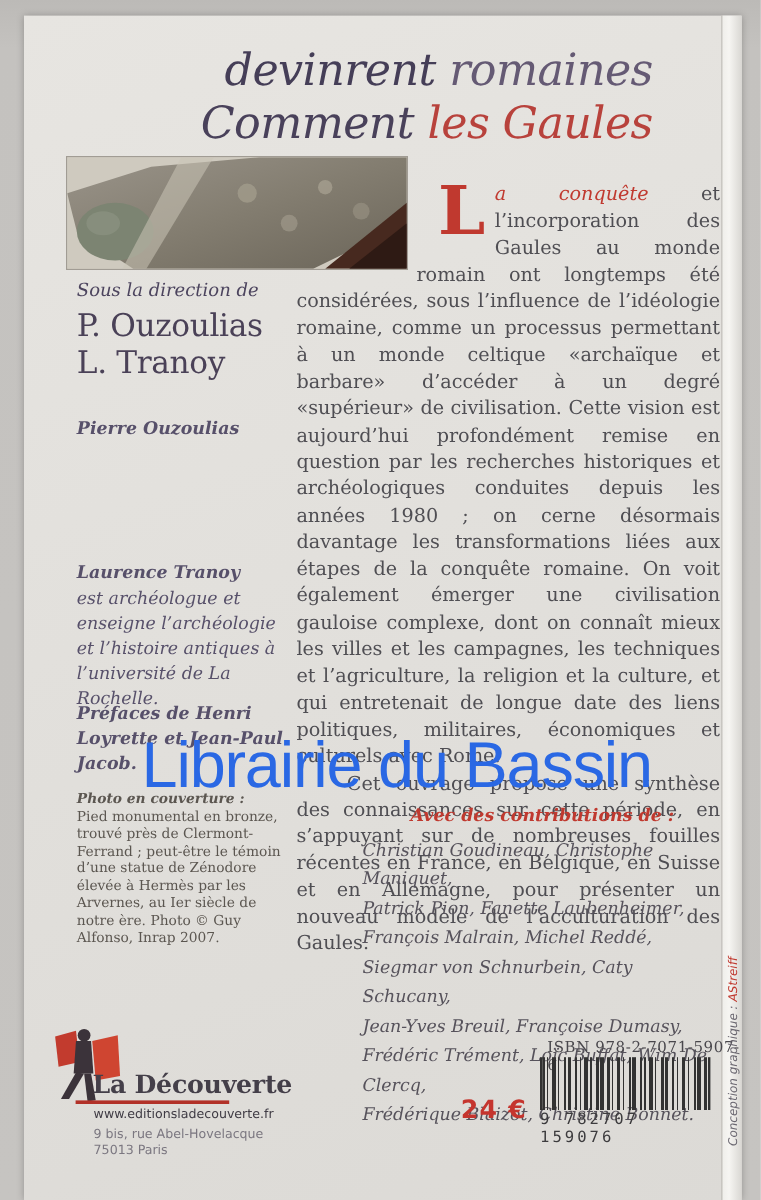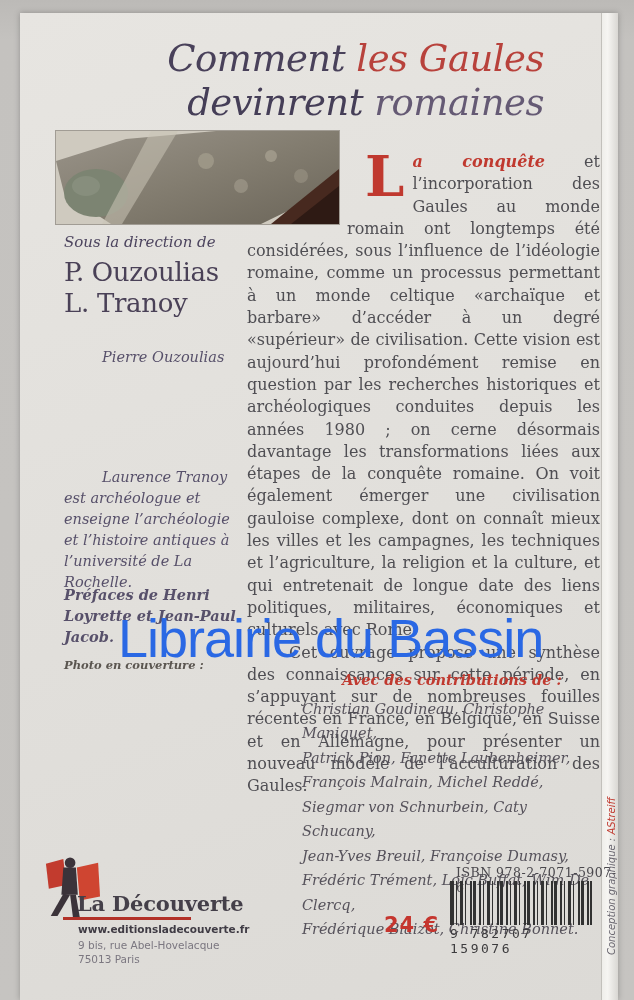--- a/index.html
+++ b/index.html
@@ -29,55 +29,55 @@
   .photo{
     position:absolute;left:35px;top:117px;width:283px;height:93px;
     border:1px solid #a19c94;background:#cfcabf;
   }
   .photo svg{display:block;width:100%;height:100%;}
   
   .leftcol{position:absolute;left:44px;top:220px;width:180px;color:#504862;}
   .direction{font-style:italic;font-size:15px;color:#4c445e;}
   .directors{font-size:26px;line-height:31px;color:#4a4157;margin-top:6px;letter-spacing:-.3px;}
   .bio{margin-top:22px;font-size:14.5px;line-height:21px;font-style:italic;color:#57506a;}
-  .bio-name{font-weight:normal;margin-left:38px;}
+  .bio-name{font-weight:bold;}
   .prefaces{margin-top:24px;font-size:14.5px;line-height:21px;font-style:italic;font-weight:bold;color:#57506a;width:175px;}
   .bio1{position:absolute;left:44px;top:312px;width:178px;}
   .bio2{position:absolute;left:44px;top:432px;width:178px;}
   .prefblock{position:absolute;left:44px;top:547px;width:178px;}
   
   .caption{position:absolute;left:44px;top:645px;width:172px;font-size:11.5px;line-height:14.5px;color:#5b5650;}
   .caption .cap-label{font-weight:bold;font-style:italic;}
   
   .maintext{
     position:absolute;left:227px;top:138px;width:353px;
     font-size:16px;line-height:22.3px;color:#4f4e53;text-align:justify;
   }
   .photo-spacer{float:left;width:100px;height:67px;}
   .dropcap{
     float:left;font-size:56px;line-height:46px;color:#c0392f;font-weight:bold;
     margin:2px 8px 0 18px;
   }
-  .lead-red{color:#c0392f;font-weight:bold;font-style:italic;}
+  .lead-red{color:#c0392f;font-weight:normal;font-style:italic;}
   .para2{text-indent:42px;margin-top:0;}
   
   .watermark{
     position:absolute;left:118px;top:607px;width:460px;z-index:30;
     font-family:"Liberation Sans", sans-serif;font-size:54px;letter-spacing:-1px;
     color:#2a68e4;white-space:nowrap;
   }
   
   .contrib{position:absolute;left:282px;top:655px;width:300px;font-size:14.5px;line-height:24.5px;}
   .contrib-label{color:#c0392f;font-weight:bold;font-style:italic;margin-bottom:4px;text-align:center;}
   .contrib-line{font-style:italic;color:#56525b;}
   
   .logo{position:absolute;left:24px;top:843px;width:58px;height:66px;}
   .pubname{position:absolute;left:57px;top:878px;font-size:21px;font-weight:600;color:#443f49;letter-spacing:-.2px;}
   .publine{position:absolute;left:43px;top:904px;width:128px;height:2.5px;background:#b23128;}
-  .puburl{position:absolute;left:58px;top:910px;font-family:"DejaVu Sans",sans-serif;font-weight:bold;font-size:10.5px;color:#3f3b44;}
+  .puburl{position:absolute;left:58px;top:910px;font-family:"DejaVu Sans",sans-serif;font-weight:normal;font-size:10.5px;color:#3f3b44;}
   .pubaddr{position:absolute;left:58px;top:925px;font-family:"DejaVu Sans",sans-serif;font-size:10.5px;line-height:14px;color:#7b7780;}
   
   .isbn{position:absolute;left:436px;top:852px;font-size:12.5px;color:#49474c;letter-spacing:.5px;}
   .barcode{position:absolute;left:430px;top:868px;width:140px;height:62px;}
   .bars{
     width:138px;height:44px;border-left:2px solid #323232;border-right:2px solid #323232;
     background:repeating-linear-gradient(90deg,
       #323232 0 2px,transparent 2px 4px,
       #323232 4px 5px,transparent 5px 8px,
       #323232 8px 11px,transparent 11px 13px,
@@ -95,22 +95,22 @@
   }
   .vcredit .vname{color:#c0392f;}
 </style>
 </head>
 <body>
 
 <div class="book">
   <div class="book-edge"></div>
 
   <div class="title">
+    <div><span class="t-dark2">devinrent </span><span class="t-muted">romaines</span></div>
     <div><span class="t-dark1">Comment </span><span class="t-red">les Gaules</span></div>
-    <div><span class="t-dark2">devinrent </span><span class="t-muted">romaines</span></div>
   </div>
 
   <div class="photo">
     <svg viewBox="0 0 283 93" preserveAspectRatio="none">
       <defs>
         <linearGradient id="g1" x1="0" y1="0" x2="1" y2="1">
           <stop offset="0" stop-color="#9a948a"></stop>
             <stop offset=".5" stop-color="#837d70"></stop>
             <stop offset="1" stop-color="#6b6559"></stop>
         </linearGradient>
@@ -143,20 +143,21 @@
 
   <div class="bio bio2">
     <span class="bio-name">Laurence Tranoy</span><br>
     <span>est archéologue et enseigne l’archéologie et l’histoire antiques à l’université de La Rochelle.</span>
   </div>
 
   <div class="prefaces prefblock">Préfaces de Henri Loyrette et Jean-Paul Jacob.</div>
 
   <div class="caption">
     <span class="cap-label">Photo en couverture :</span><br>
+    <span>Pied monumental en bronze, trouvé près de Clermont-Ferrand ; peut-être le témoin d’une statue de Zénodore élevée à Hermès par les Arvernes, au Ier siècle de notre ère. Photo © Guy Alfonso, Inrap 2007.</span>
   </div>
 
   <div class="maintext">
     <p style="margin:0;">
       <span class="photo-spacer"></span><span class="dropcap">L</span><span class="lead-red">a conquête</span><span> et l’incorporation des Gaules au monde romain ont longtemps été considérées, sous l’influence de l’idéologie romaine, comme un processus permettant à un monde celtique «archaïque et barbare» d’accéder à un degré «supérieur» de civilisation. Cette vision est aujourd’hui profondément remise en question par les recherches historiques et archéologiques conduites depuis les années 1980 ; on cerne désormais davantage les transformations liées aux étapes de la conquête romaine. On voit également émerger une civilisation gauloise complexe, dont on connaît mieux les villes et les campagnes, les techniques et l’agriculture, la religion et la culture, et qui entretenait de longue date des liens politiques, militaires, économiques et culturels avec Rome.</span>
     </p>
     <p class="para2">Cet ouvrage propose une synthèse des connaissances sur cette période, en s’appuyant sur de nombreuses fouilles récentes en France, en Belgique, en Suisse et en Allemagne, pour présenter un nouveau modèle de l’acculturation des Gaules.</p>
   </div>
 
   <div class="contrib">

